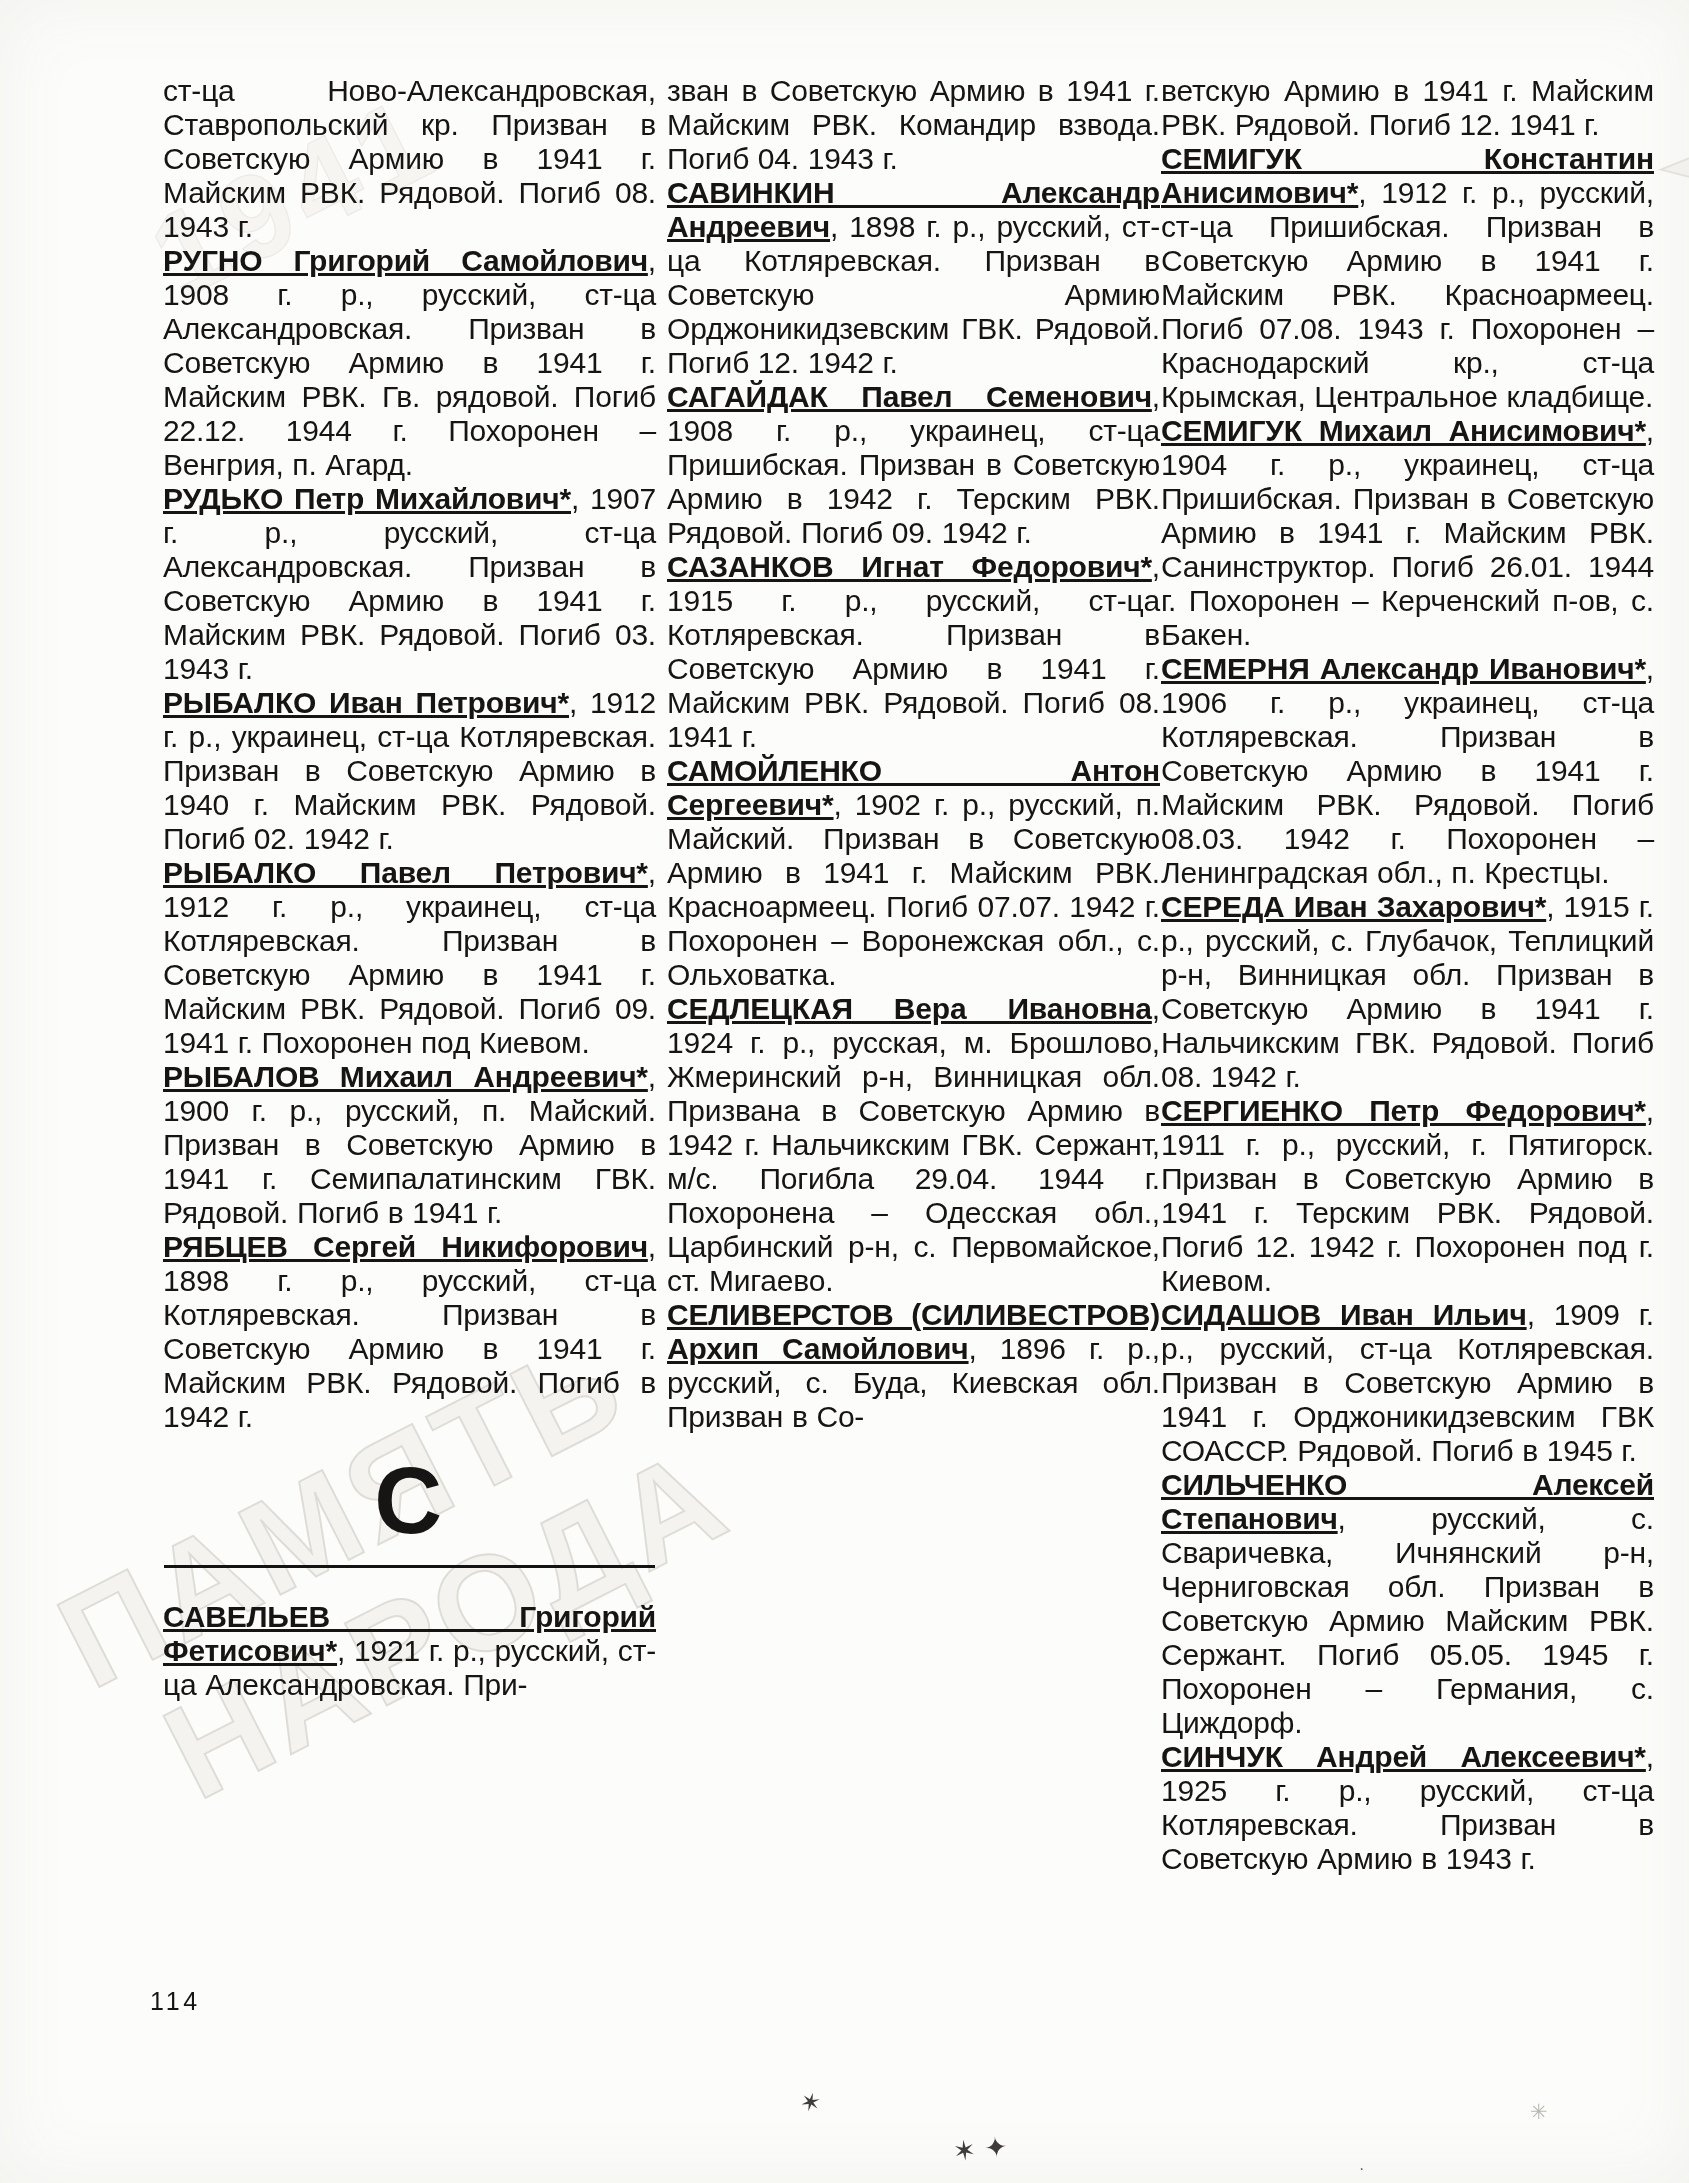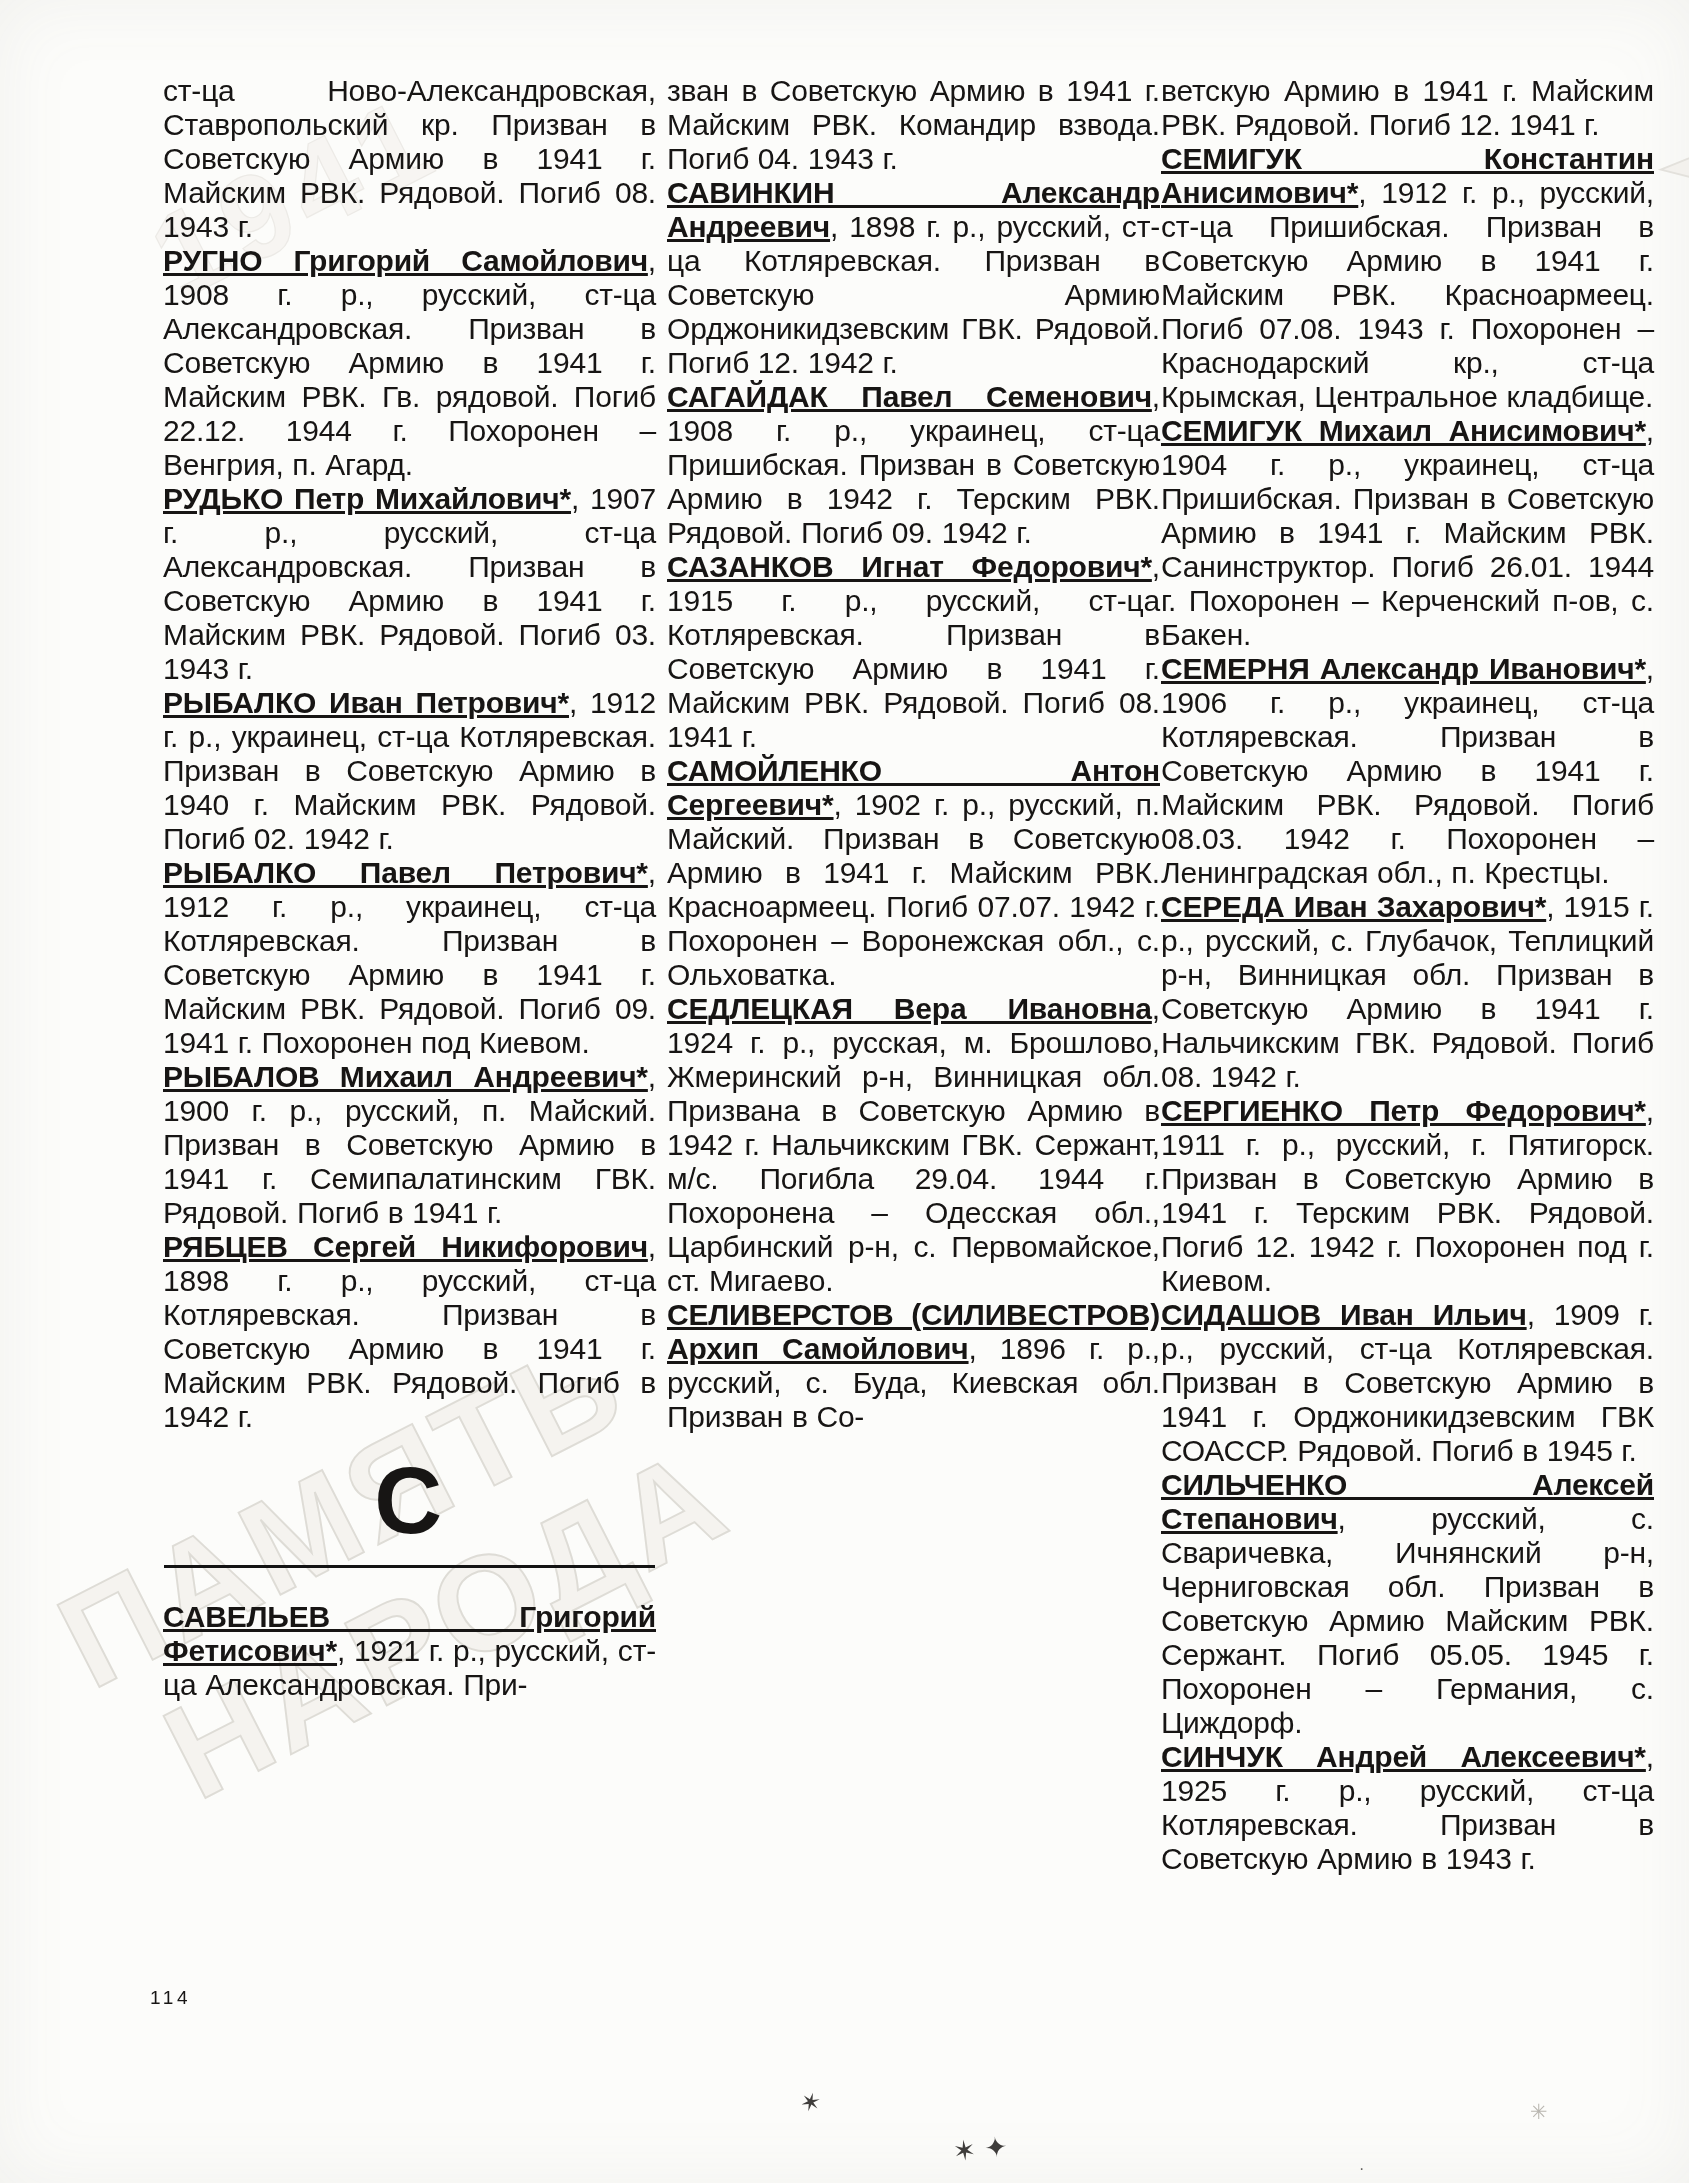--- a/index.html
+++ b/index.html
@@ -27,21 +27,21 @@
   .section-letter{
     font-size:94px;line-height:81px;font-weight:bold;
     text-align:center;margin-top:26px;letter-spacing:2.5px;
   }
   .section-rule{
     border:0;border-top:3.7px solid #131313;
     margin:24px 1.2px 32px 1.2px;height:0;
   }
   .pagenum{
     position:absolute;left:150px;top:1987px;
-    font-size:19px;letter-spacing:3.7px;font-weight:500;
+    font-size:25px;letter-spacing:3.7px;font-weight:500;
   }
   
   .wm{position:absolute;font-weight:bold;pointer-events:none;
       color:#f5f3ef;-webkit-text-stroke:1.9px #dedcd6;user-select:none;}
   .wm-left{
     left:37px;top:1584px;
     font-size:134px;line-height:147px;letter-spacing:5px;
     transform:rotate(-27deg);transform-origin:left top;
   }
   .wm-left .l2{margin-left:44px;}

